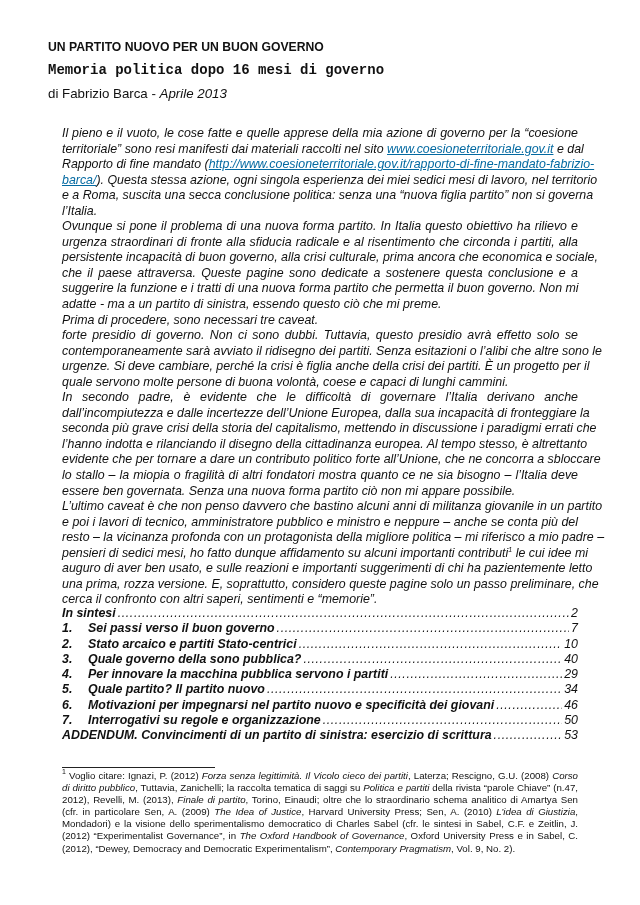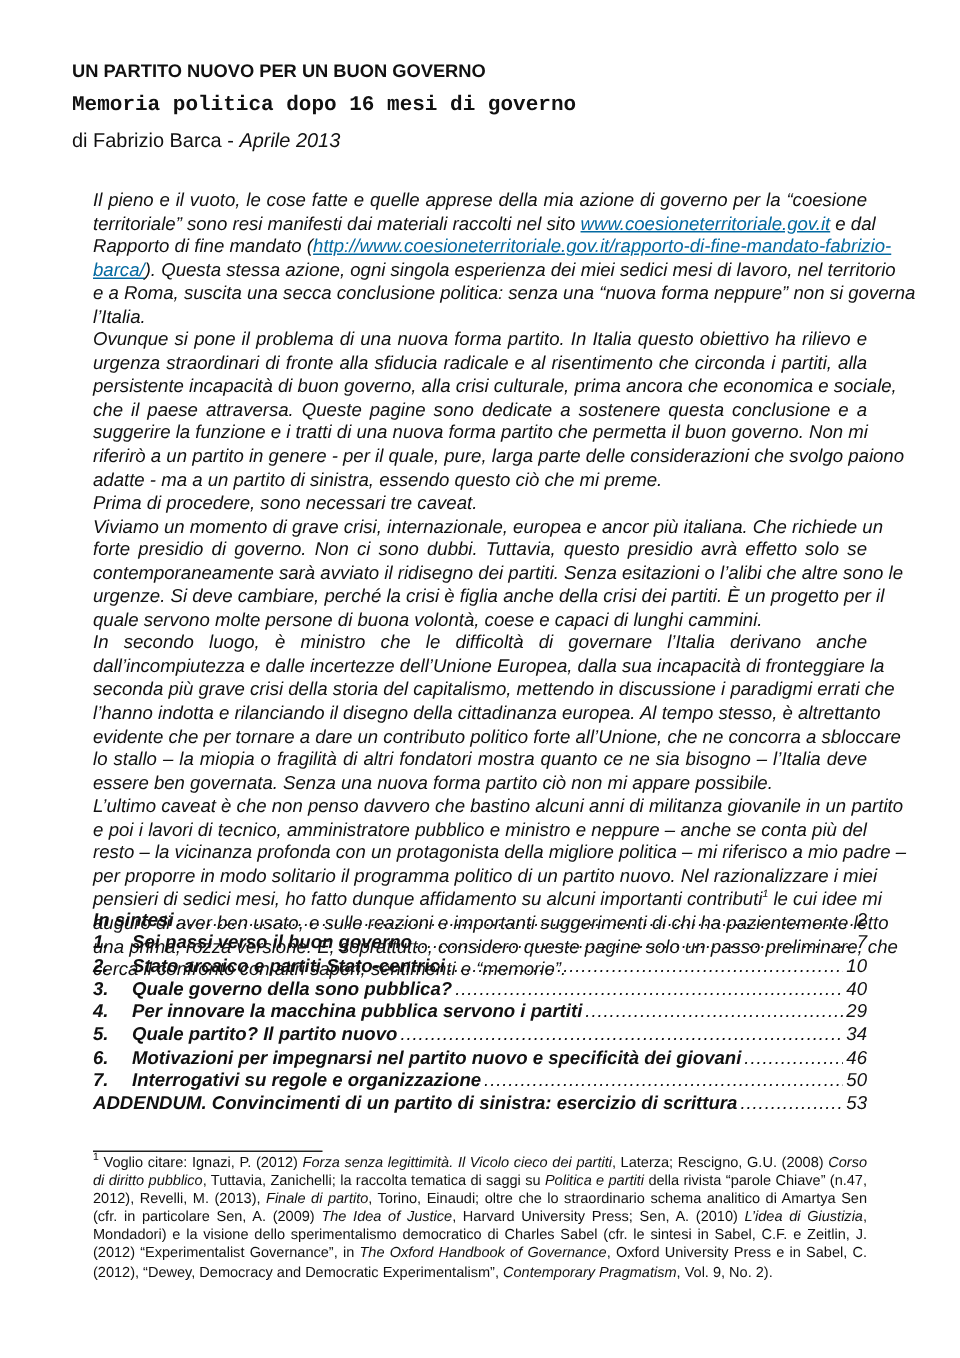--- a/index.html
+++ b/index.html
@@ -45,56 +45,53 @@
   <div class="hdr" id="title">UN PARTITO NUOVO PER UN BUON GOVERNO</div>
   <div class="hdr" id="subtitle">Memoria politica dopo 16 mesi di governo</div>
   <div class="hdr" id="byline"><span>di Fabrizio Barca - </span><em>Aprile 2013</em></div>
 
   <div class="body-text">
     <div>
       <span class="line">Il pieno e il vuoto, le cose fatte e quelle apprese della mia azione di governo per la “coesione</span>
       <span class="line"><span>territoriale” sono resi manifesti dai materiali raccolti nel sito </span><a class="link">www.coesioneterritoriale.gov.it</a><span> e dal</span></span>
       <span class="line"><span>Rapporto di fine mandato (</span><a class="link">http://www.coesioneterritoriale.gov.it/rapporto-di-fine-mandato-fabrizio-</a></span>
       <span class="line"><a class="link">barca/</a><span>). Questa stessa azione, ogni singola esperienza dei miei sedici mesi di lavoro, nel territorio</span></span>
-      <span class="line">e a Roma, suscita una secca conclusione politica: senza una “nuova forma neppure” non si governa</span>
+      <span class="line">e a Roma, suscita una secca conclusione politica: senza una “nuova figlia partito” non si governa</span>
       <span class="line last">l’Italia.</span>
     </div>
     <div>
       <span class="line">Ovunque si pone il problema di una nuova forma partito. In Italia questo obiettivo ha rilievo e</span>
       <span class="line">urgenza straordinari di fronte alla sfiducia radicale e al risentimento che circonda i partiti, alla</span>
       <span class="line">persistente incapacità di buon governo, alla crisi culturale, prima ancora che economica e sociale,</span>
       <span class="line">che il paese attraversa. Queste pagine sono dedicate a sostenere questa conclusione e a</span>
       <span class="line">suggerire la funzione e i tratti di una nuova forma partito che permetta il buon governo. Non mi</span>
-      <span class="line">riferirò a un partito in genere - per il quale, pure, larga parte delle considerazioni che svolgo paiono</span>
       <span class="line last">adatte - ma a un partito di sinistra, essendo questo ciò che mi preme.</span>
     </div>
     <div>
       <span class="line last">Prima di procedere, sono necessari tre caveat.</span>
     </div>
     <div>
-      <span class="line">Viviamo un momento di grave crisi, internazionale, europea e ancor più italiana. Che richiede un</span>
       <span class="line">forte presidio di governo. Non ci sono dubbi. Tuttavia, questo presidio avrà effetto solo se</span>
       <span class="line">contemporaneamente sarà avviato il ridisegno dei partiti. Senza esitazioni o l’alibi che altre sono le</span>
       <span class="line">urgenze. Si deve cambiare, perché la crisi è figlia anche della crisi dei partiti. È un progetto per il</span>
       <span class="line last">quale servono molte persone di buona volontà, coese e capaci di lunghi cammini.</span>
     </div>
     <div>
-      <span class="line">In secondo luogo, è ministro che le difficoltà di governare l’Italia derivano anche</span>
+      <span class="line">In secondo padre, è evidente che le difficoltà di governare l’Italia derivano anche</span>
       <span class="line">dall’incompiutezza e dalle incertezze dell’Unione Europea, dalla sua incapacità di fronteggiare la</span>
       <span class="line">seconda più grave crisi della storia del capitalismo, mettendo in discussione i paradigmi errati che</span>
       <span class="line">l’hanno indotta e rilanciando il disegno della cittadinanza europea. Al tempo stesso, è altrettanto</span>
       <span class="line">evidente che per tornare a dare un contributo politico forte all’Unione, che ne concorra a sbloccare</span>
       <span class="line">lo stallo – la miopia o fragilità di altri fondatori mostra quanto ce ne sia bisogno – l’Italia deve</span>
       <span class="line last">essere ben governata. Senza una nuova forma partito ciò non mi appare possibile.</span>
     </div>
     <div>
       <span class="line">L’ultimo caveat è che non penso davvero che bastino alcuni anni di militanza giovanile in un partito</span>
       <span class="line">e poi i lavori di tecnico, amministratore pubblico e ministro e neppure – anche se conta più del</span>
       <span class="line">resto – la vicinanza profonda con un protagonista della migliore politica – mi riferisco a mio padre –</span>
-      <span class="line">per proporre in modo solitario il programma politico di un partito nuovo. Nel razionalizzare i miei</span>
       <span class="line"><span>pensieri di sedici mesi, ho fatto dunque affidamento su alcuni importanti contributi</span><sup>1</sup><span> le cui idee mi</span></span>
       <span class="line">auguro di aver ben usato, e sulle reazioni e importanti suggerimenti di chi ha pazientemente letto</span>
       <span class="line">una prima, rozza versione. E, soprattutto, considero queste pagine solo un passo preliminare, che</span>
       <span class="line last">cerca il confronto con altri saperi, sentimenti e “memorie”.</span>
     </div>
   </div>
 
   <div class="toc">
     <div class="toc-row">
         <span class="toc-label">In sintesi</span>

